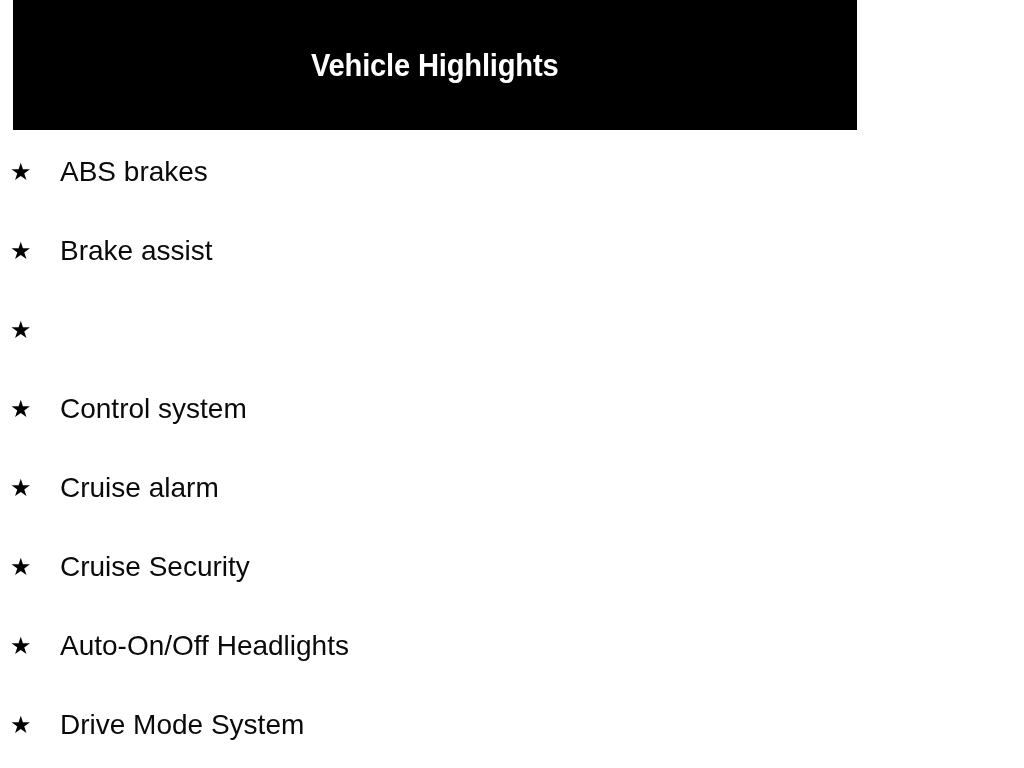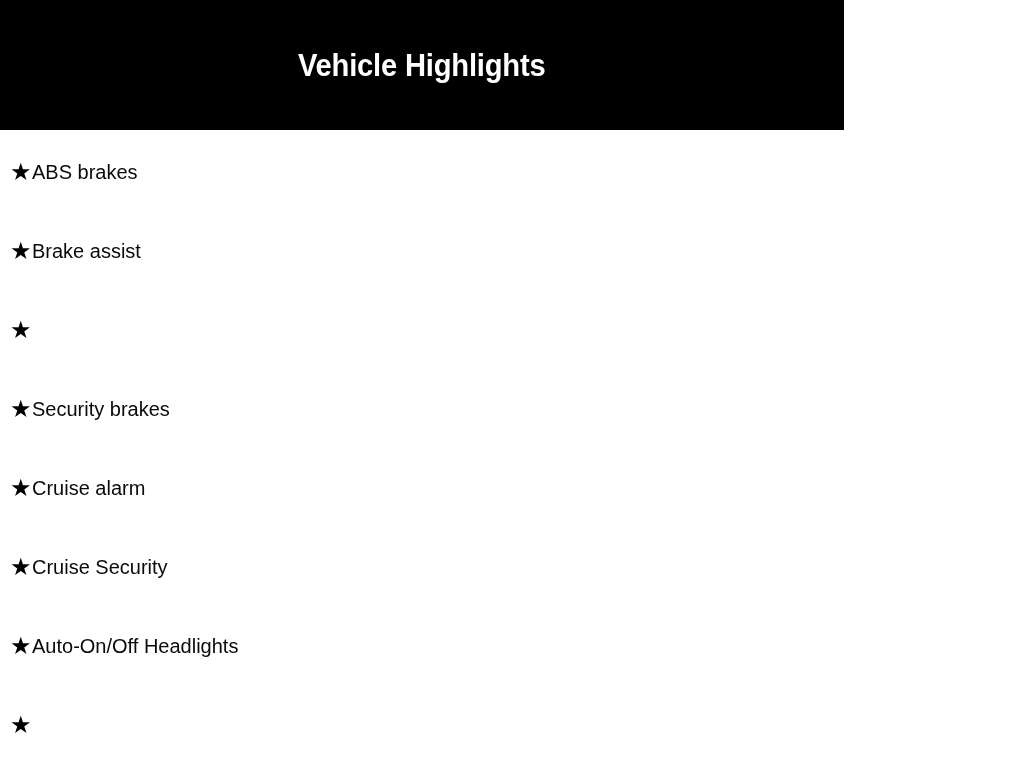--- a/index.html
+++ b/index.html
@@ -20,21 +20,21 @@
     position: relative;
     width: 1024px;
     height: 768px;
     background: #ffffff;
     overflow: hidden;
   }
 
   
   #header-banner {
     position: absolute;
-    left: 0;
+    left: 13px;
     top: 0;
     width: 844px;
     height: 130px;
     background: #000000;
     display: flex;
     align-items: center;
     justify-content: center;
     box-sizing: border-box;
   }
 
@@ -83,24 +83,24 @@
     font-family: "DejaVu Sans", sans-serif;
     font-size: 24px;
     line-height: 1;
     text-align: left;
     flex: 0 0 auto;
     user-select: none;
   }
 
   .highlight-label {
     display: inline-block;
-    margin-left: 0;
+    margin-left: 28px;
     color: #0a0a0a;
     font-family: "Liberation Sans", sans-serif;
-    font-size: 20px;
+    font-size: 28px;
     font-weight: normal;
     line-height: 1.05;
     white-space: nowrap;
     flex: 0 0 auto;
   }
 </style>
 </head>
 <body>
 
 <div id="page">
@@ -120,37 +120,38 @@
       <span class="highlight-bullet">★</span>
       <span class="highlight-label">Brake assist</span>
     </li>
 
     <li class="highlight-item" style="top:180px;">
       <span class="highlight-bullet">★</span>
     </li>
 
     <li class="highlight-item" style="top:259px;">
       <span class="highlight-bullet">★</span>
-      <span class="highlight-label">Security brakes</span>
+      <span class="highlight-label">Control system</span>
     </li>
 
     <li class="highlight-item" style="top:338px;">
       <span class="highlight-bullet">★</span>
       <span class="highlight-label">Cruise alarm</span>
     </li>
 
     <li class="highlight-item" style="top:417px;">
       <span class="highlight-bullet">★</span>
       <span class="highlight-label">Cruise Security</span>
     </li>
 
     <li class="highlight-item" style="top:496px;">
       <span class="highlight-bullet">★</span>
       <span class="highlight-label">Auto-On/Off Headlights</span>
     </li>
 
     <li class="highlight-item" style="top:575px;">
       <span class="highlight-bullet">★</span>
+      <span class="highlight-label">Drive Mode System</span>
     </li>
 
   </ul>
 
 </div>
 
 </body></html>

